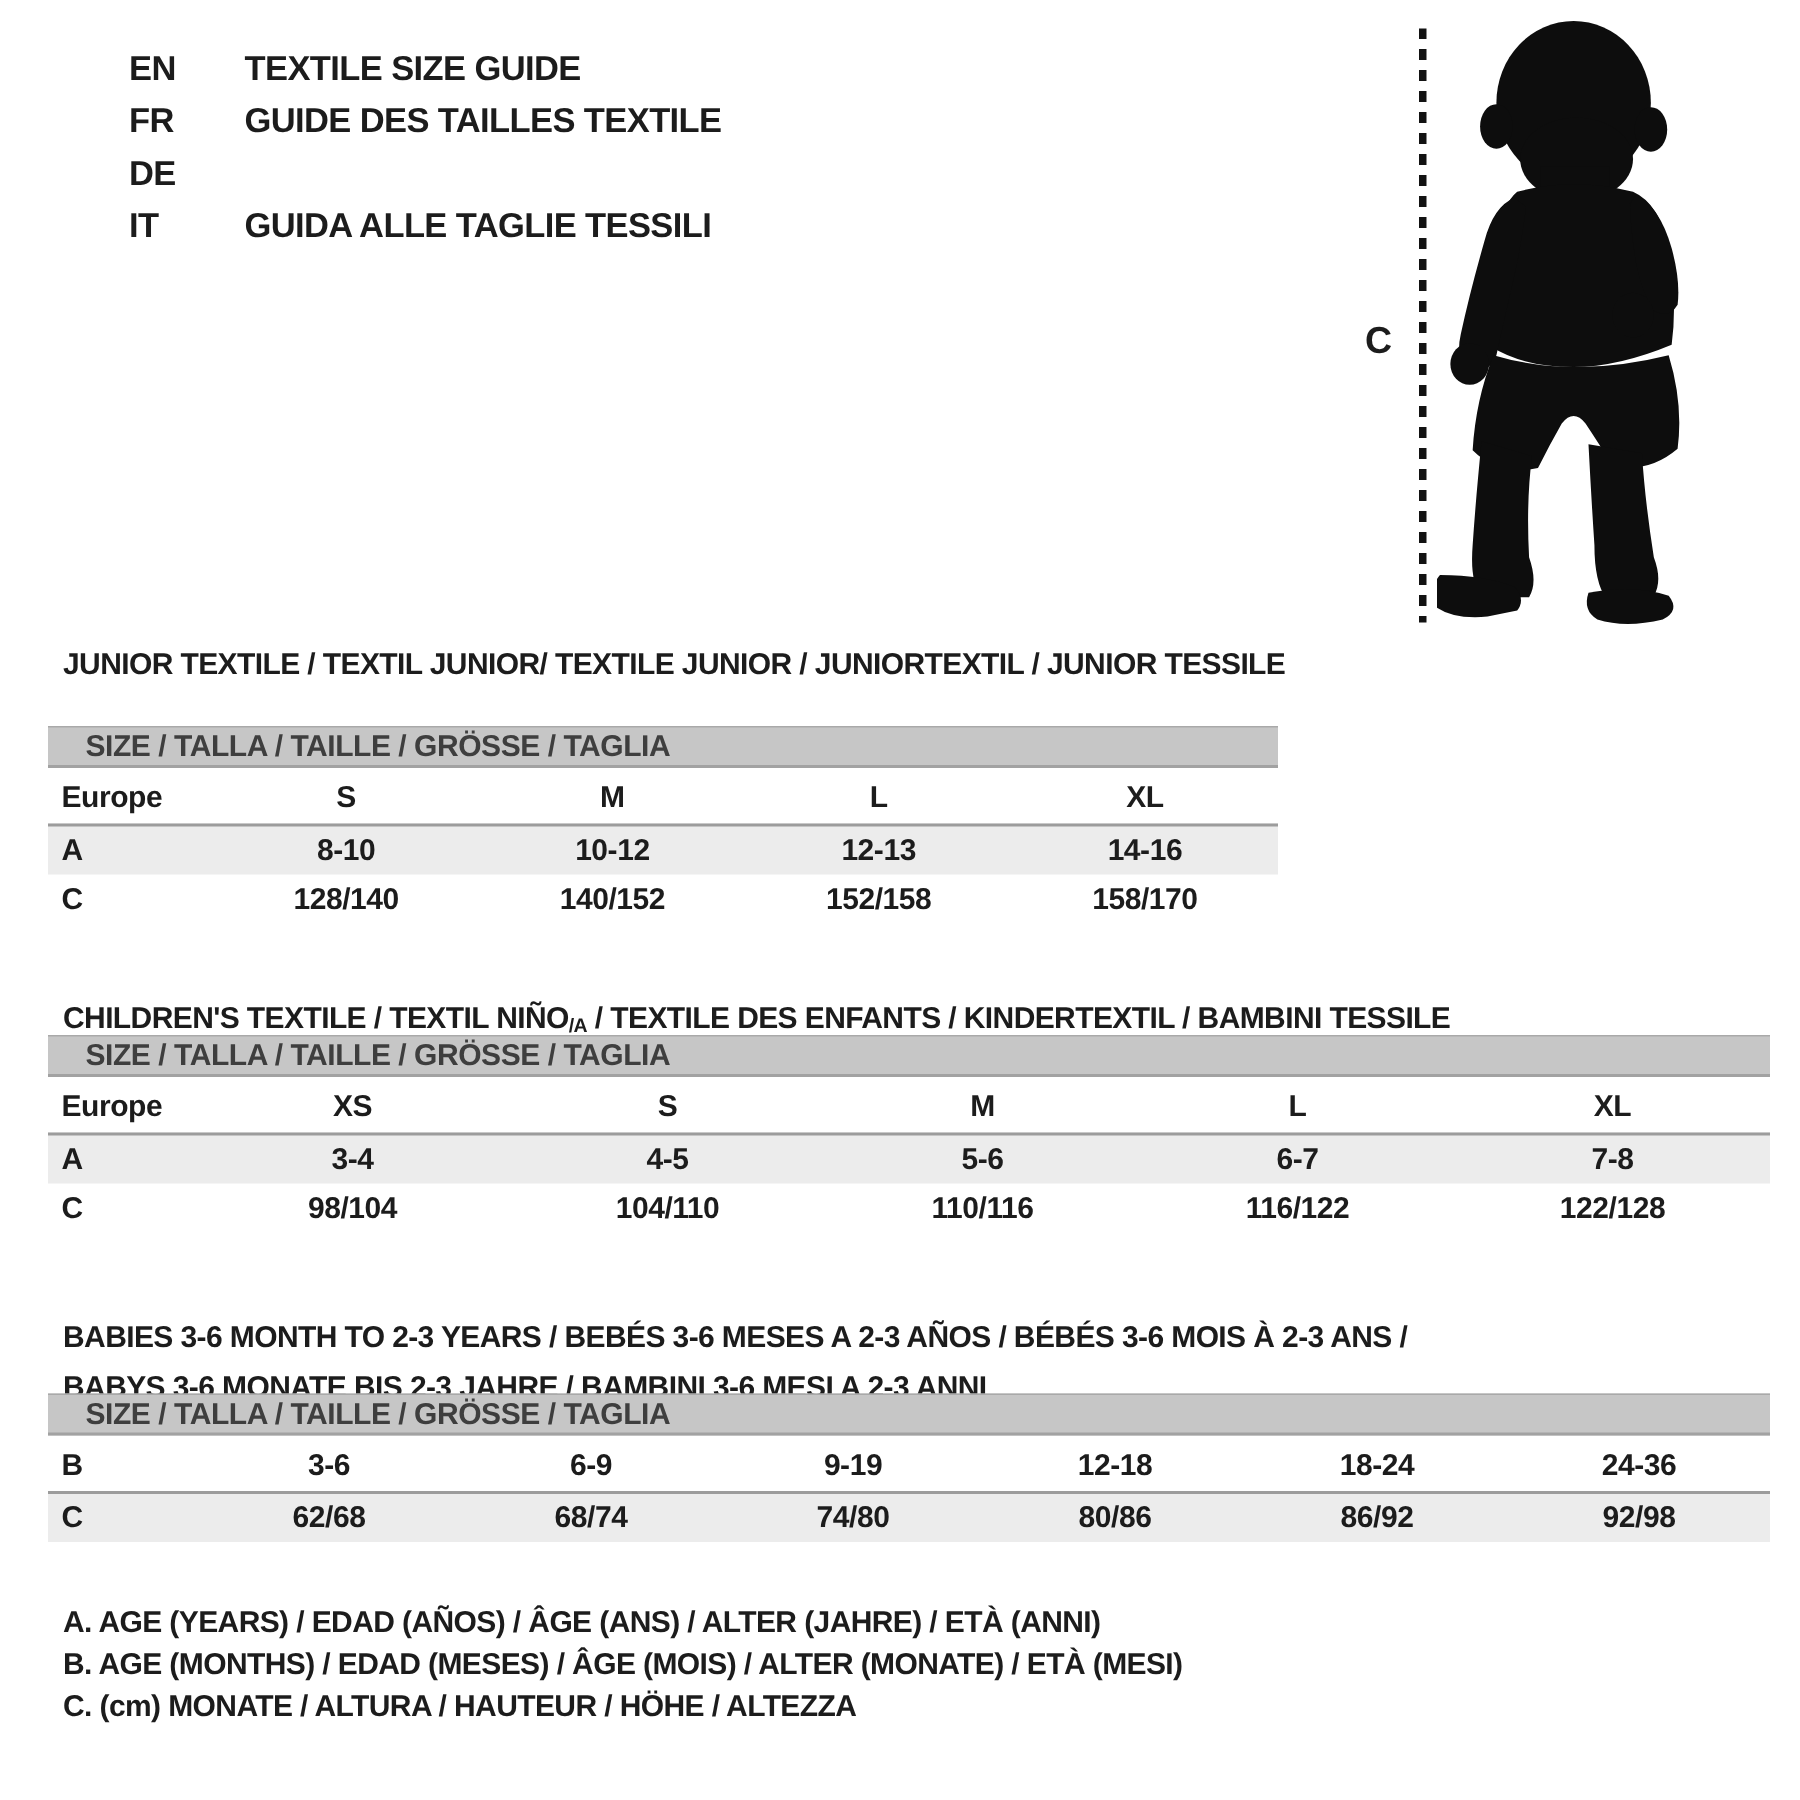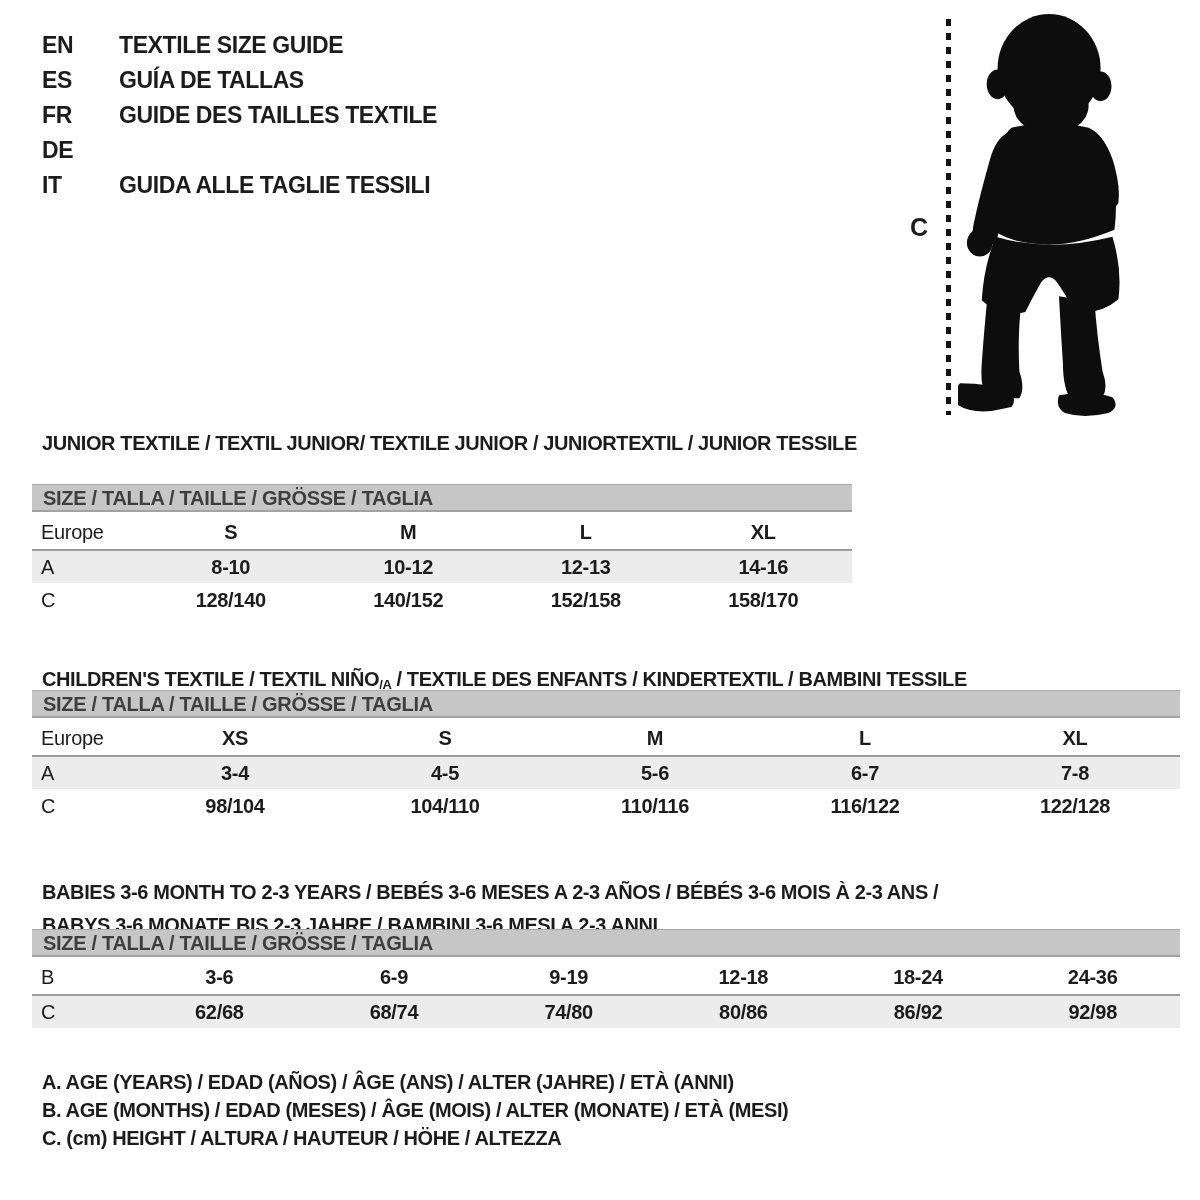--- a/index.html
+++ b/index.html
@@ -9,21 +9,21 @@
     font-family:"Liberation Sans", sans-serif;
     font-stretch:condensed;
     color:#1c1c1c;
     position:relative;
     overflow:hidden;
   }
   .abs { position:absolute; }
 
   
   .lang-block { left:42px; top:28px; }
-  .lang-row { display:flex; line-height:35px; font-size:23px; font-weight:bold; letter-spacing:-0.4px; }
+  .lang-row { display:flex; line-height:35px; font-size:23px; font-weight:bold; letter-spacing:-0.4px;margin-left:44px; }
   .lang-code { width:77px; }
 
   
   .figure { left:900px; top:5px; width:270px; height:420px; }
   .measure-line {
     position:absolute; left:46px; top:14px; width:5px; height:396px;
     background:repeating-linear-gradient(to bottom, #121212 0 7px, transparent 7px 14px);
   }
   .measure-label { position:absolute; left:10px; top:208px; font-size:25px; font-weight:bold; }
   .baby-svg { position:absolute; left:58px; top:0; }
@@ -40,45 +40,41 @@
   .t-junior { top:484px; width:820px; }
   .t-children { top:690px; width:1148px; }
   .t-babies { top:929px; width:1148px; }
   .size-bar {
     height:28px; line-height:26px;
     background:#c6c6c6;
     border-top:1px solid #a9a9a9;
     border-bottom:2px solid #a2a2a2;
     color:#3e3e3e;
     font-size:20px; font-weight:bold; letter-spacing:-0.3px;
-    padding-left:11px;
+    padding-left:25px;
     margin-bottom:3px;
   }
   .trow { display:flex; align-items:center; height:34px; font-size:20px; letter-spacing:-0.3px; }
   .trow.shaded { background:#ececec; border-top:2px solid #9c9c9c; }
-  .tlabel { font-weight:normal; padding-left:9px; }
+  .tlabel { font-weight:bold; padding-left:9px; }
   .t-junior .tlabel { width:110px; }
   .t-children .tlabel { width:98px; }
   .t-babies .tlabel { width:100px; }
   .tcell { flex:1 1 0; text-align:center; font-weight:600; }
 
   
   .notes { left:42px; top:1068px; line-height:28px; font-size:20px; font-weight:bold; letter-spacing:-0.4px; }
 </style>
 </head>
 <body>
 
 <div class="abs lang-block">
   <div class="lang-row">
     <span class="lang-code">EN</span>
     <span class="lang-label">TEXTILE SIZE GUIDE</span>
-  </div>
-  <div class="lang-row">
-    <span class="lang-code">ES</span>
-    <span class="lang-label">GUÍA DE TALLAS</span>
   </div>
   <div class="lang-row">
     <span class="lang-code">FR</span>
     <span class="lang-label">GUIDE DES TAILLES TEXTILE</span>
   </div>
   <div class="lang-row">
     <span class="lang-code">DE</span>
   </div>
   <div class="lang-row">
     <span class="lang-code">IT</span>
@@ -189,14 +185,14 @@
     <div class="tcell">74/80</div>
     <div class="tcell">80/86</div>
     <div class="tcell">86/92</div>
     <div class="tcell">92/98</div>
   </div>
 </div>
 
 <div class="abs notes">
   <div>A. AGE (YEARS) / EDAD (AÑOS) / ÂGE (ANS) / ALTER (JAHRE) / ETÀ (ANNI)</div>
   <div>B. AGE (MONTHS) / EDAD (MESES) / ÂGE (MOIS) / ALTER (MONATE) / ETÀ (MESI)</div>
-  <div>C. (cm) HEIGHT / ALTURA / HAUTEUR / HÖHE / ALTEZZA</div>
+  <div>C. (cm) MONATE / ALTURA / HAUTEUR / HÖHE / ALTEZZA</div>
 </div>
 
 </body></html>

